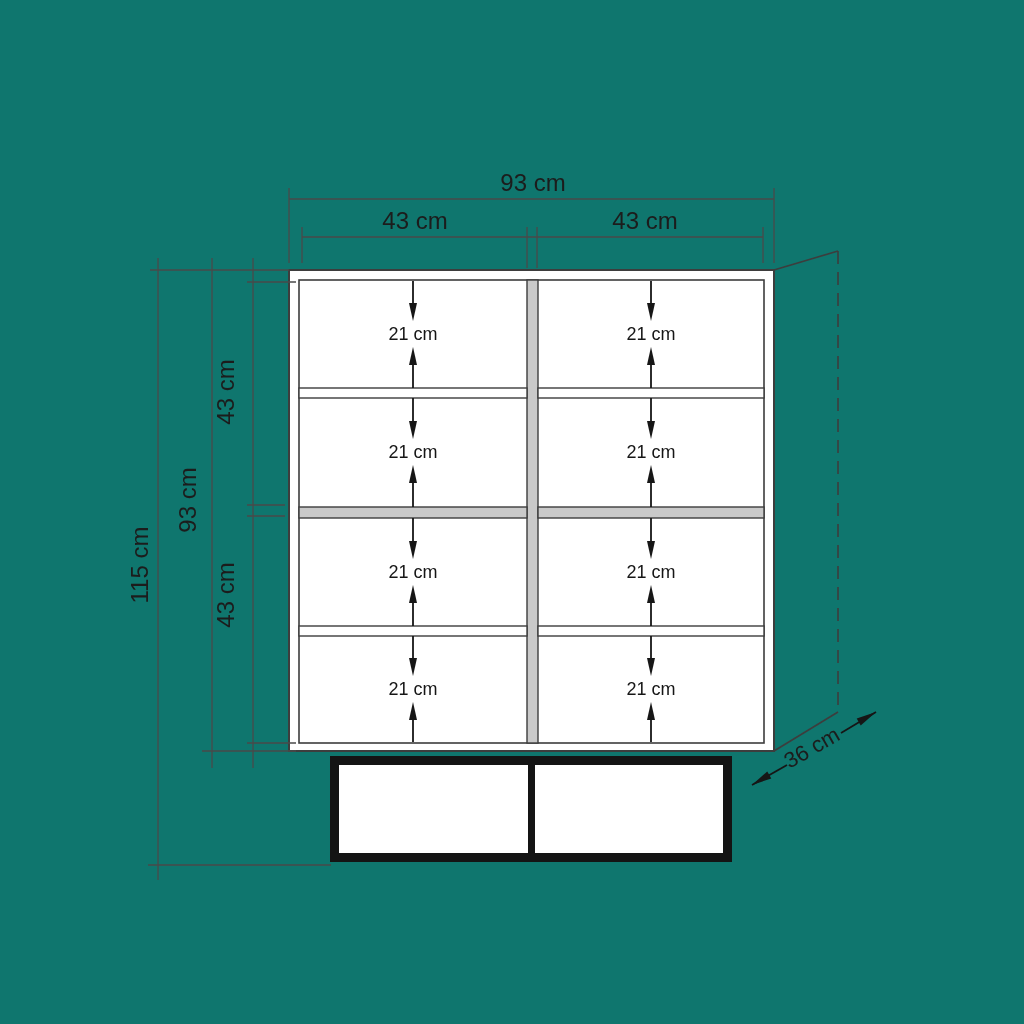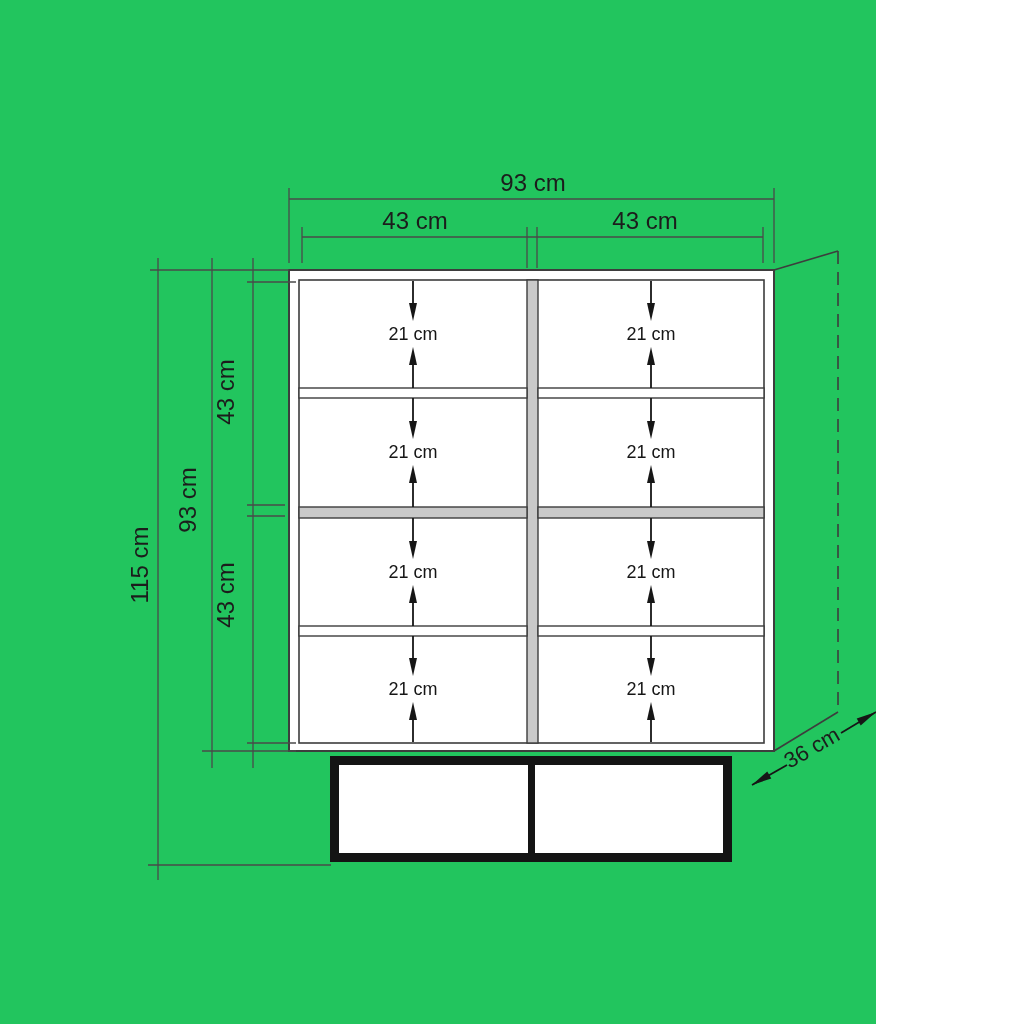--- a/index.html
+++ b/index.html
@@ -2,23 +2,23 @@
 <html><head>
 <meta charset="utf-8">
 <style>
   html, body {
     margin: 0;
     padding: 0;
     background: #ffffff;
   }
   #canvas {
     position: relative;
-    width: 876px;
+    width: 1024px;
     height: 1024px;
-    background: #22c55e;
+    background: #0f766e;
     overflow: hidden;
   }
   svg { display: block; }
 
   
   .body-line   { stroke: #3d3d3d; stroke-width: 2;   fill: #ffffff; }
   .thin-line   { stroke: #3d3d3d; stroke-width: 1.6; fill: #ffffff; }
   .shelf-white { stroke: #3d3d3d; stroke-width: 1.4; fill: #ffffff; }
   .shelf-gray  { stroke: #3d3d3d; stroke-width: 1.4; fill: #c9c9c9; }
   .dim-line    { stroke: #4a4a4a; stroke-width: 1.3; fill: none; }

